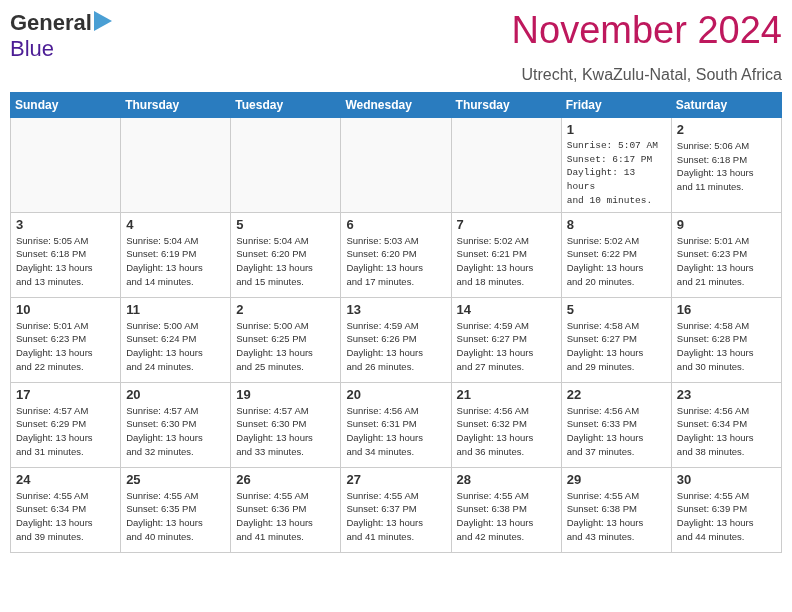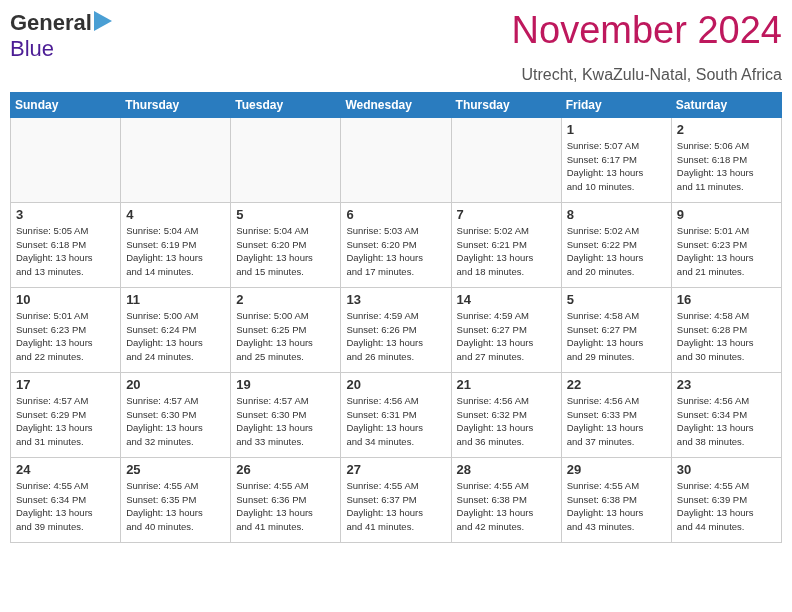--- a/index.html
+++ b/index.html
@@ -116,21 +116,21 @@
   </thead>
   <tbody id="calendar-body">
   <tr>
         <td class="empty"></td>
         <td class="empty"></td>
         <td class="empty"></td>
         <td class="empty"></td>
         <td class="empty"></td>
         <td>
           <span class="day-num">1</span>
-          <div class="day-info" style="white-space: pre-line;">Sunrise: 5:07 AM
+          <div class="day-info" style="white-space: pre-line; font-family: Liberation Mono, monospace;">Sunrise: 5:07 AM
 Sunset: 6:17 PM
 Daylight: 13 hours
 and 10 minutes.</div>
         </td>
         <td>
           <span class="day-num">2</span>
           <div class="day-info" style="white-space: pre-line;">Sunrise: 5:06 AM
 Sunset: 6:18 PM
 Daylight: 13 hours
 and 11 minutes.</div>

